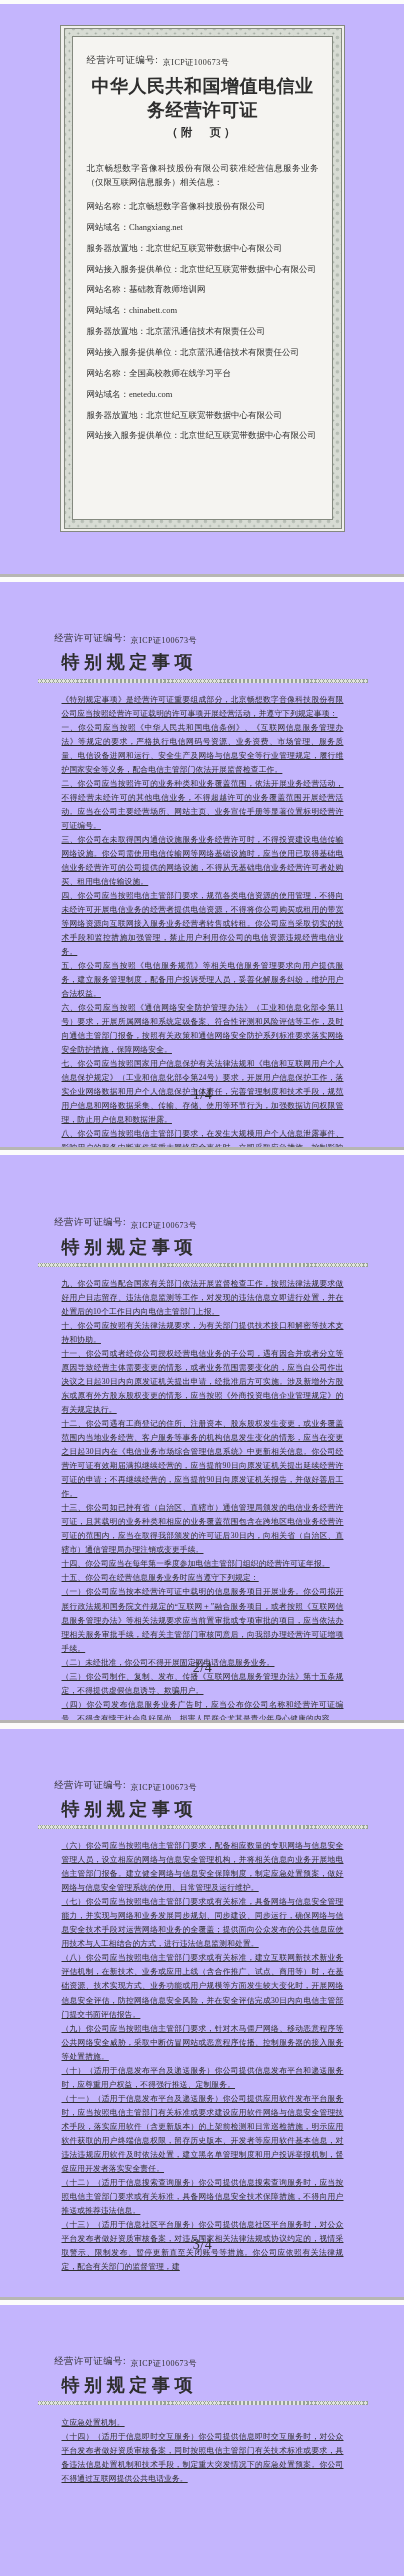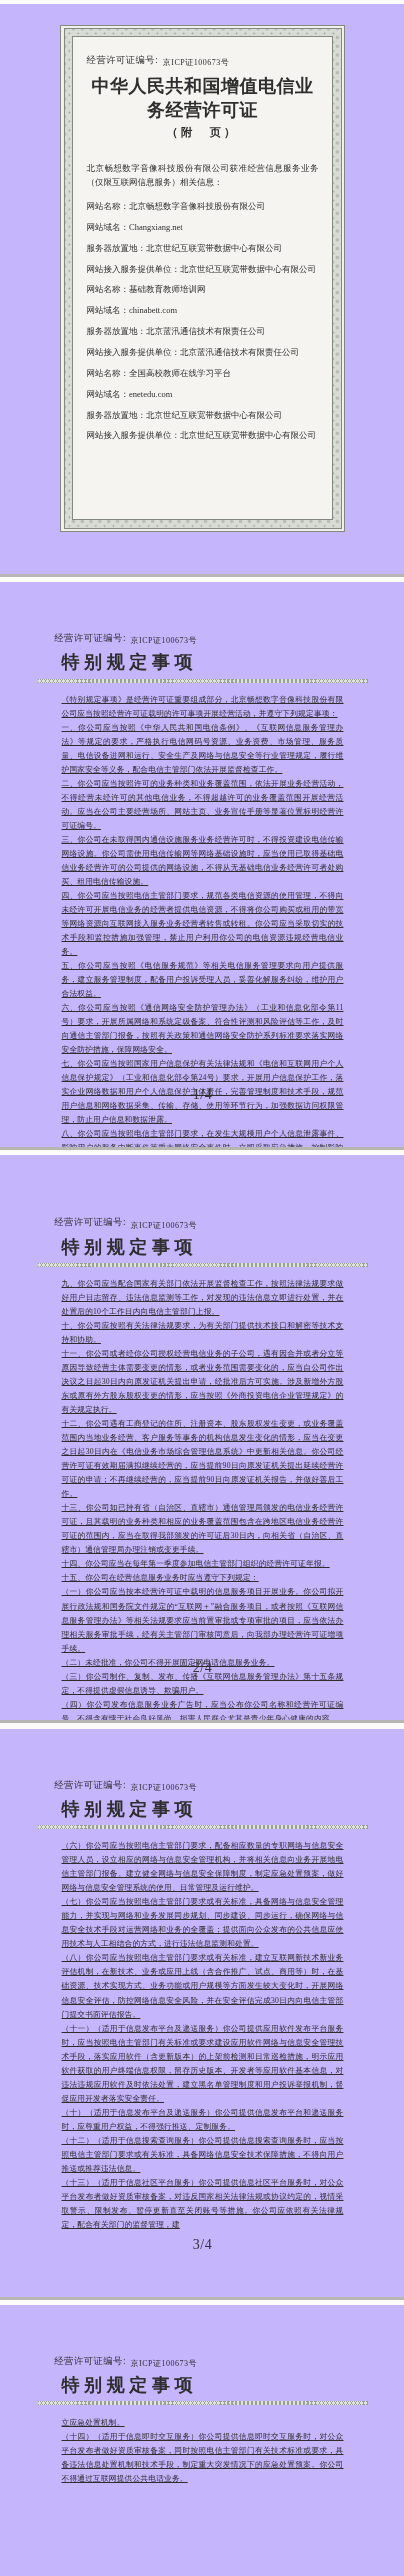--- a/index.html
+++ b/index.html
@@ -234,22 +234,23 @@
         <span class="lic-label">经营许可证编号:</span><span class="lic-no">京ICP证100673号</span>
       </div>
       <div class="sp-title">特别规定事项</div>
     </div>
     <div class="zigzag"></div>
     <div class="sp-inner">
       <div class="sp-body">
             <p class="clause">（六）你公司应当按照电信主管部门要求，配备相应数量的专职网络与信息安全管理人员，设立相应的网络与信息安全管理机构，并将相关信息向业务开展地电信主管部门报备。建立健全网络与信息安全保障制度，制定应急处置预案，做好网络与信息安全管理系统的使用、日常管理及运行维护。</p>
             <p class="clause">（七）你公司应当按照电信主管部门要求或有关标准，具备网络与信息安全管理能力，并实现与网络和业务发展同步规划、同步建设、同步运行，确保网络与信息安全技术手段对运营网络和业务的全覆盖；提供面向公众发布的公共信息应使用技术与人工相结合的方式，进行违法信息监测和处置。</p>
             <p class="clause">（八）你公司应当按照电信主管部门要求或有关标准，建立互联网新技术新业务评估机制，在新技术、业务或应用上线（含合作推广、试点、商用等）时，在基础资源、技术实现方式、业务功能或用户规模等方面发生较大变化时，开展网络信息安全评估，防控网络信息安全风险，并在安全评估完成30日内向电信主管部门提交书面评估报告。</p>
+            <p class="clause">（九）你公司应当按照电信主管部门要求，针对木马僵尸网络、移动恶意程序等公共网络安全威胁，采取中断仿冒网站或恶意程序传播、控制服务器的接入服务等处置措施。</p>
+            <p class="clause">（十）（适用于信息发布平台及递送服务）你公司提供信息发布平台和递送服务时，应尊重用户权益，不得强行推送、定制服务。</p>
             <p class="clause">（十一）（适用于信息发布平台及递送服务）你公司提供应用软件发布平台服务时，应当按照电信主管部门有关标准或要求建设应用软件网络与信息安全管理技术手段，落实应用软件（含更新版本）的上架前检测和日常巡检措施，明示应用软件获取的用户终端信息权限，留存历史版本、开发者等应用软件基本信息，对违法违规应用软件及时依法处置，建立黑名单管理制度和用户投诉举报机制，督促应用开发者落实安全责任。</p>
-            <p class="clause">（十）（适用于信息发布平台及递送服务）你公司提供信息发布平台和递送服务时，应尊重用户权益，不得强行推送、定制服务。</p>
             <p class="clause">（十二）（适用于信息搜索查询服务）你公司提供信息搜索查询服务时，应当按照电信主管部门要求或有关标准，具备网络信息安全技术保障措施，不得向用户推送或推荐违法信息。</p>
             <p class="clause">（十三）（适用于信息社区平台服务）你公司提供信息社区平台服务时，对公众平台发布者做好资质审核备案，对违反国家相关法律法规或协议约定的，视情采取警示、限制发布、暂停更新直至关闭账号等措施。你公司应依照有关法律规定，配合有关部门的监督管理，建</p>
           </div>
     </div>
     <div class="pg-num">3/4</div>
   </section>
 
   <section class="page sp-page sp-3">
     <div class="sp-inner">
       <div class="sp-head">

